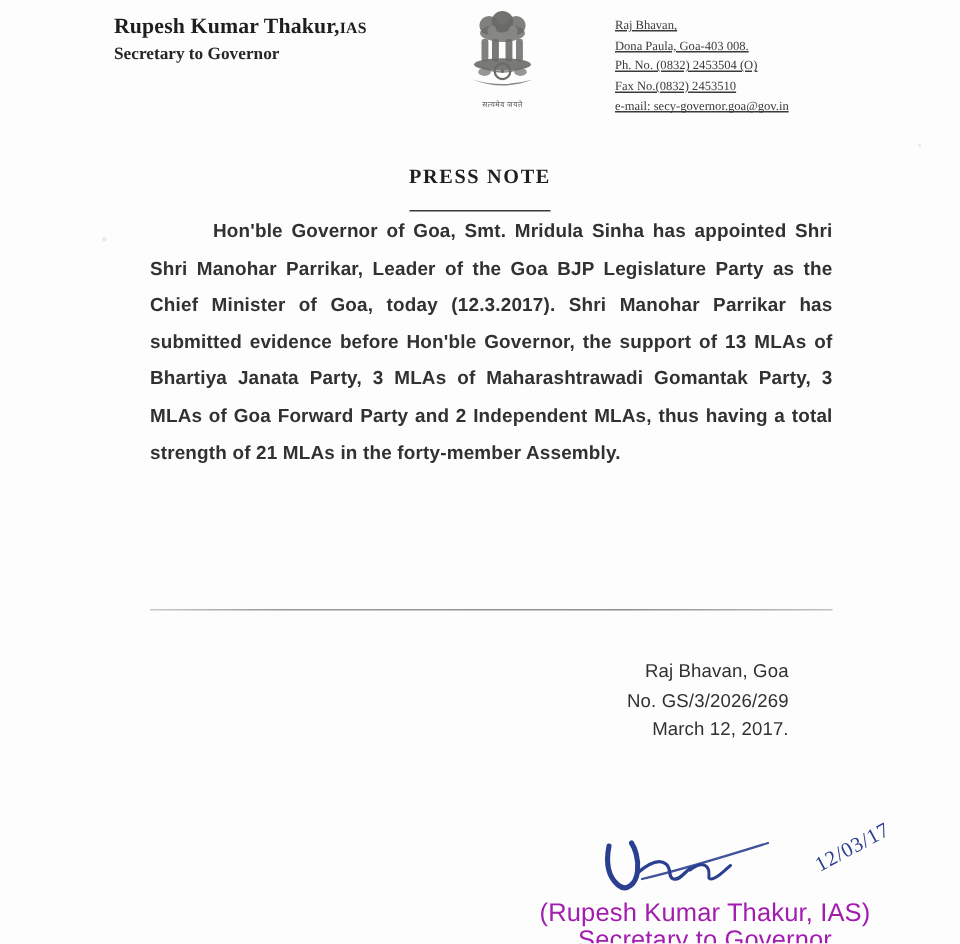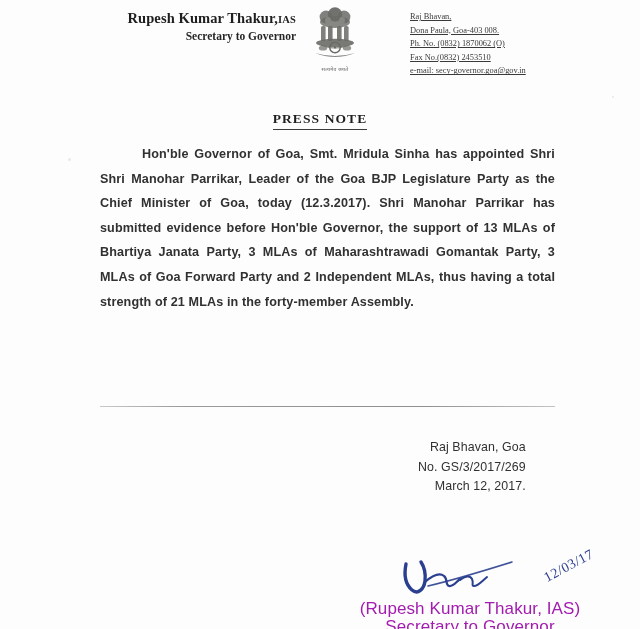--- a/index.html
+++ b/index.html
@@ -35,21 +35,20 @@
   .letterhead {
     position: absolute;
     left: 0; top: 0;
     width: 640px;
     height: 80px;
   }
   .lh-left {
     position: absolute;
     left: 76px; top: 9px;
     width: 220px;
-    text-align: right;
   }
   .officer-name {
     font-family: "Liberation Serif", serif;
     font-size: 14.5px;
     font-weight: bold;
     letter-spacing: .1px;
     color: #1e1e1e;
     line-height: 1.25;
   }
   .officer-name .suffix {
@@ -100,21 +99,21 @@
     width: 640px;
     text-align: center;
   }
   .press-note span {
     font-family: "Liberation Serif", serif;
     font-size: 13.5px;
     font-weight: bold;
     letter-spacing: 1.1px;
     color: #1f1f1f;
     border-bottom: 1.4px solid #3a3a3a;
-    padding-bottom: 3px;
+    padding-bottom: 15px;
   }
 
   
   .body-block {
     position: absolute;
     left: 100px;
     width: 455px;
   }
   .para {
     font-size: 12.6px;
@@ -229,38 +228,38 @@
 
           <path d="M8 46 q20 8 40 0 q-20 6 -40 0z" opacity=".8"></path>
         </g>
       </svg>
       <div class="emblem-motto">सत्यमेव जयते</div>
     </div>
 
     <div class="lh-right">
       <div>Raj Bhavan,</div>
       <div>Dona Paula, Goa-403 008.</div>
-      <div>Ph. No. (0832) 1870062 (O)</div>
+      <div>Ph. No. (0832) 2453504 (O)</div>
       <div>Fax No.(0832) 2453510</div>
       <div>e-mail: secy-governor.goa@gov.in</div>
     </div>
   </div>
 
   <div class="press-note">
     <span>PRESS NOTE</span>
   </div>
 
   <p class="body-block para indent" id="para-1">Hon'ble Governor of Goa, Smt. Mridula Sinha has appointed Shri Shri Manohar Parrikar, Leader of the Goa BJP Legislature Party as the Chief Minister of Goa, today (12.3.2017).  Shri Manohar Parrikar has submitted evidence before Hon'ble Governor, the support of 13 MLAs of Bhartiya Janata Party, 3 MLAs of Maharashtrawadi Gomantak Party, 3 MLAs of Goa Forward Party and 2 Independent MLAs, thus having a total strength of 21 MLAs in the forty-member Assembly.</p>
 
 
   <div class="rule"></div>
 
   <div class="refblock">
     <div>Raj Bhavan, Goa</div>
-    <div>No. GS/3/2017/269</div>
+    <div>No. GS/3/2026/269</div>
     <div>March 12, 2017.</div>
   </div>
 
 
   <div class="sig-area">
 
     <div class="sig-ink">
       <svg width="200" height="48" viewBox="0 0 200 48" aria-hidden="true">
         <g fill="none" stroke="#2a3f8f" stroke-linecap="round" stroke-linejoin="round">
           <path d="M14 8 C12 18, 13 28, 20 34 C26 39, 32 33, 33 25 C34 16, 31 9, 29 6" stroke-width="3.4"></path>

